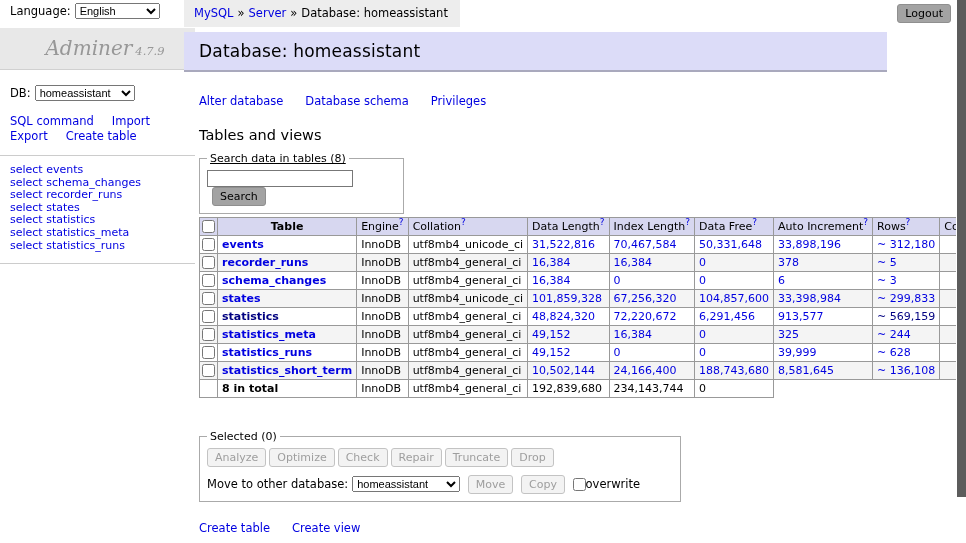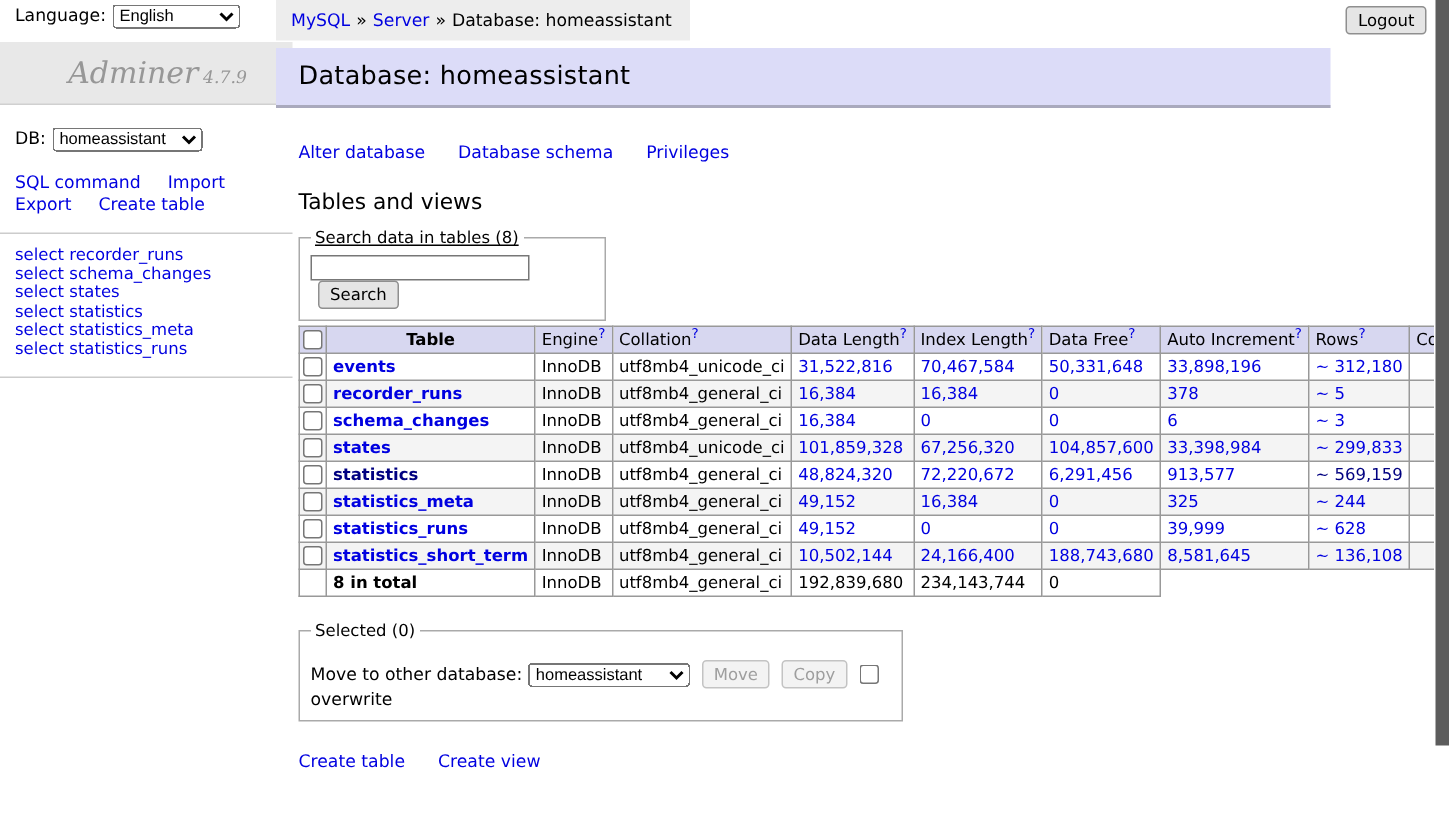--- a/index.html
+++ b/index.html
@@ -49,42 +49,42 @@
   .top-links{margin-top:22px;}
   .top-links a, .create-links a, .routine-links a{margin-right:22px; font-size:11.5px;}
   h3.sec{font-size:14.5px; font-weight:normal; margin-top:19px;}
 
   fieldset{border:1px solid #aaa; padding:5px 7px 7px; margin-top:9px;}
   legend{font-size:11px; padding:0 3px;}
   fieldset.search-box{width:205px;text-decoration:underline;}
   .search-box input[type=text]{width:146px; height:17px; font-size:11px; border:1px solid #777; padding:1px 3px;}
   button, .btn{
     font-family:"DejaVu Sans", sans-serif; font-size:11px; color:#000;
-    background:#e5e5e5; border:1px solid #8f8f8f; border-radius:3px; padding:2px 7px;
+    background:#a3a3a3; border:1px solid #8f8f8f; border-radius:3px; padding:2px 7px;
   }
   button:disabled{color:#9e9e9e; border-color:#c3c3c3; background:#f3f3f3;}
   .search-box button{margin-left:5px;}
 
   
   table.db{border-collapse:collapse; margin-top:3px; table-layout:fixed;}
   table.db td{border:1px solid var(--border); padding:2px 4px; height:18px; overflow:hidden; white-space:nowrap;}
   table.db thead td{background:var(--head-bg);}
   table.db thead td.tname{text-align:center; font-weight:bold;}
   table.db sup{font-size:9px; color:var(--link); line-height:0;}
   table.db tr.alt td{background:var(--alt-row);}
   table.db td.num{text-align:left;}
   table.db td.chk{text-align:center; padding:0 2px;}
   table.db a.bold{font-weight:bold;}
   table.db tfoot td{font-weight:normal;}
   table.db tfoot td.lbl{font-weight:bold;}
   table.db td.noborder{border:none; background:#fff;}
   input[type=checkbox]{width:13px; height:13px; vertical-align:middle;}
 
   
-  fieldset.selected-box{width:403px; margin-top:16px;}
+  fieldset.selected-box{width:482px; margin-top:32px;}
   .sel-buttons button{margin-right:3px;}
   .move-row{margin-top:8px; font-size:11.5px;}
   .move-row select{width:108px; font-size:11px; margin:0 4px;}
   .move-row button{margin-right:4px;}
   .move-row label{font-size:11.5px;}
 
   .create-links{margin-top:19px;}
 
   
   .logout-btn{position:absolute; top:4px; right:15px;}
@@ -100,22 +100,23 @@
   </div>
   <h1 class="logo"><span>Adminer</span><span class="version">4.7.9</span></h1>
   <div class="db-row">
     <span>DB:</span><select id="db-select"><option>homeassistant</option></select>
   </div>
   <div class="side-links" id="side-links">
       <div><a>SQL command</a><a>Import</a></div>
       <div><a>Export</a><a>Create table</a></div>
     </div>
   <div class="side-tables" id="side-tables">
+      <div class="tbl-line"><a>select</a> <a>events</a></div>
+      <div class="tbl-line"><a>select</a> <a>schema_changes</a></div>
       <div class="tbl-line"><a>select</a> <a>recorder_runs</a></div>
-      <div class="tbl-line"><a>select</a> <a>schema_changes</a></div>
       <div class="tbl-line"><a>select</a> <a>states</a></div>
       <div class="tbl-line"><a>select</a> <a>statistics</a></div>
       <div class="tbl-line"><a>select</a> <a>statistics_meta</a></div>
       <div class="tbl-line"><a>select</a> <a>statistics_runs</a></div>
     </div>
 </div>
 
 <div class="main">
   <div class="breadcrumb" id="breadcrumb"><a>MySQL</a><span class="sep">»</span><a>Server</a><span class="sep">»</span><span>Database: homeassistant</span></div>
   <h2 class="page-title">Database: homeassistant</h2>
@@ -262,20 +263,21 @@
             <td class="num">234,143,744</td>
             <td class="num">0</td>
             <td class="noborder"></td>
             <td class="noborder"></td>
             <td class="noborder"></td>
           </tr>
         </tfoot>
     </table>
     <fieldset class="selected-box">
       <legend>Selected (0)</legend>
+      <div class="sel-buttons" id="sel-buttons"><button disabled="">Analyze</button><button disabled="">Optimize</button><button disabled="">Check</button><button disabled="">Repair</button><button disabled="">Truncate</button><button disabled="">Drop</button></div>
       <div class="move-row">
         <span>Move to other database:</span><select id="move-select"><option>homeassistant</option></select>
         <button type="button" disabled="">Move</button>
         <button type="button" disabled="">Copy</button>
         <input type="checkbox" id="overwrite-cb" style=""><label for="overwrite-cb">overwrite</label>
       </div>
     </fieldset>
     <p class="create-links" id="create-links"><a>Create table</a><a>Create view</a></p>
 
   </div>

